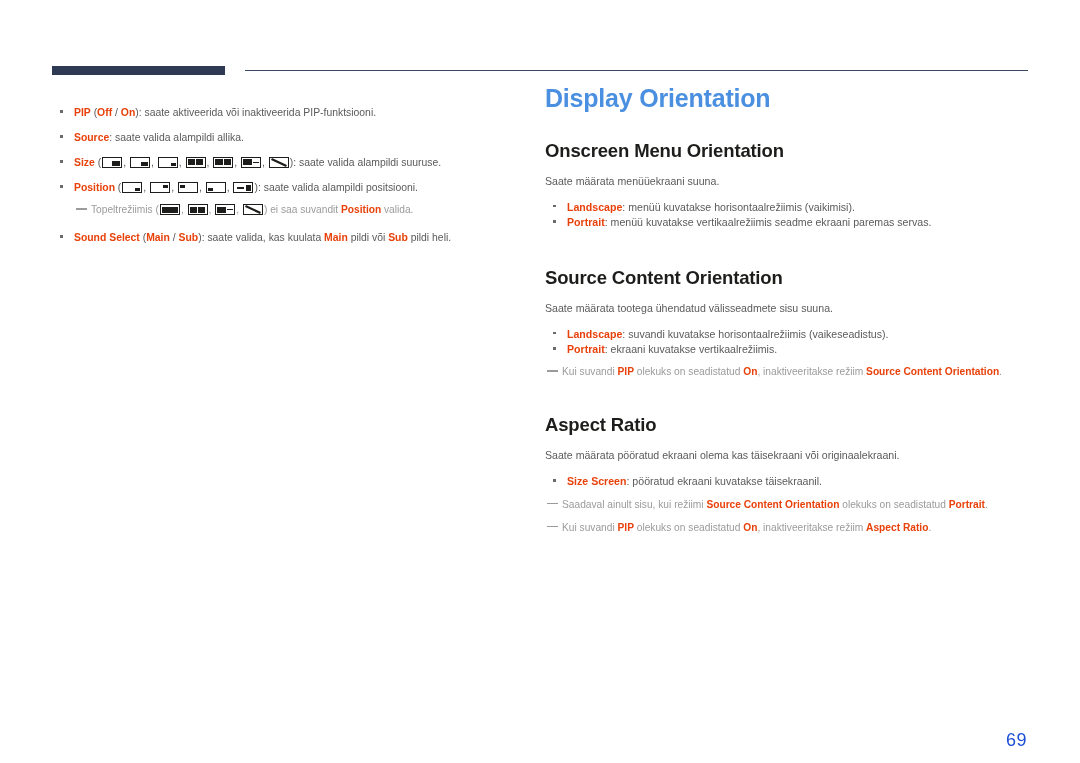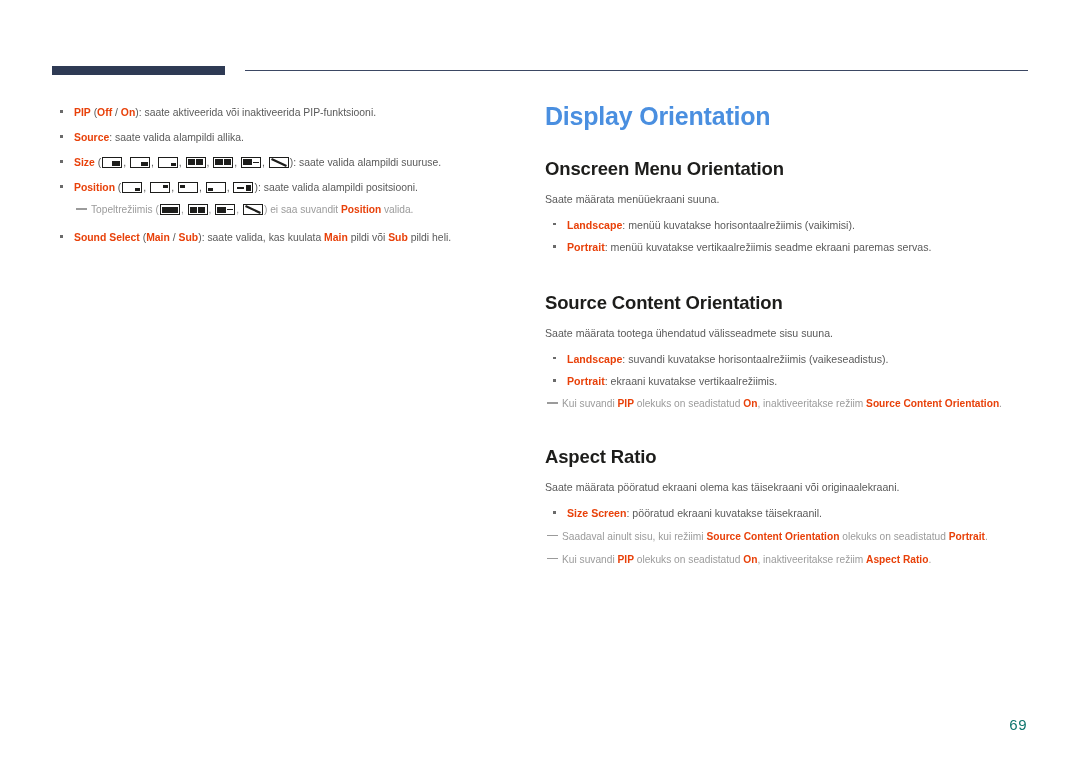--- a/index.html
+++ b/index.html
@@ -37,21 +37,21 @@
   }
 
   
   .col-left {
     position: absolute;
     left: 52px; top: 98px;
     width: 455px;
   }
   .col-right {
     position: absolute;
-    left: 545px; top: 102px;
+    left: 545px; top: 84px;
     width: 483px;
   }
 
   
   .doc-title {
     font-size: 25px;
     font-weight: bold;
     color: #4a8fe0;
     letter-spacing: -0.2px;
     margin: 0 0 0 0;
@@ -92,21 +92,20 @@
     list-style: none;
     margin: 7px 0 0 0;
     padding: 0;
   }
   ul.bullets li {
     position: relative;
     font-size: 10.6px;
     color: #5a5a5a;
     line-height: 1.45;
     padding-left: 22px;
-    margin-top: 7px;
   }
   ul.bullets li:first-child { margin-top: 0; }
   ul.bullets li .dot {
     position: absolute;
     left: 8px; top: 5px;
     width: 2.6px; height: 2.6px;
     background: #6a6a6a;
   }
   .accent { color: #e8410a; font-weight: bold; }
   .plain { color: #5a5a5a; font-weight: normal; }
@@ -192,23 +191,23 @@
     width: 14px; height: 11px;
     border: 1.4px solid #1d1d1b;
     vertical-align: -2px; margin-left: 2px;
     background: #fff;
   }
   .glyph-enter svg { position: absolute; left: 0; top: 0; }
 
   
   .page-number {
     position: absolute;
-    right: 53px; bottom: 30px;
-    font-size: 15px;
-    color: #0f766e;
+    right: 53px; bottom: 12px;
+    font-size: 18px;
+    color: #1d4ed8;
     letter-spacing: 0.5px;
   }
 </style>
 </head>
 <body>
 
 <div class="page">
 
   <div class="header-rule">
     <div class="bar"></div>

